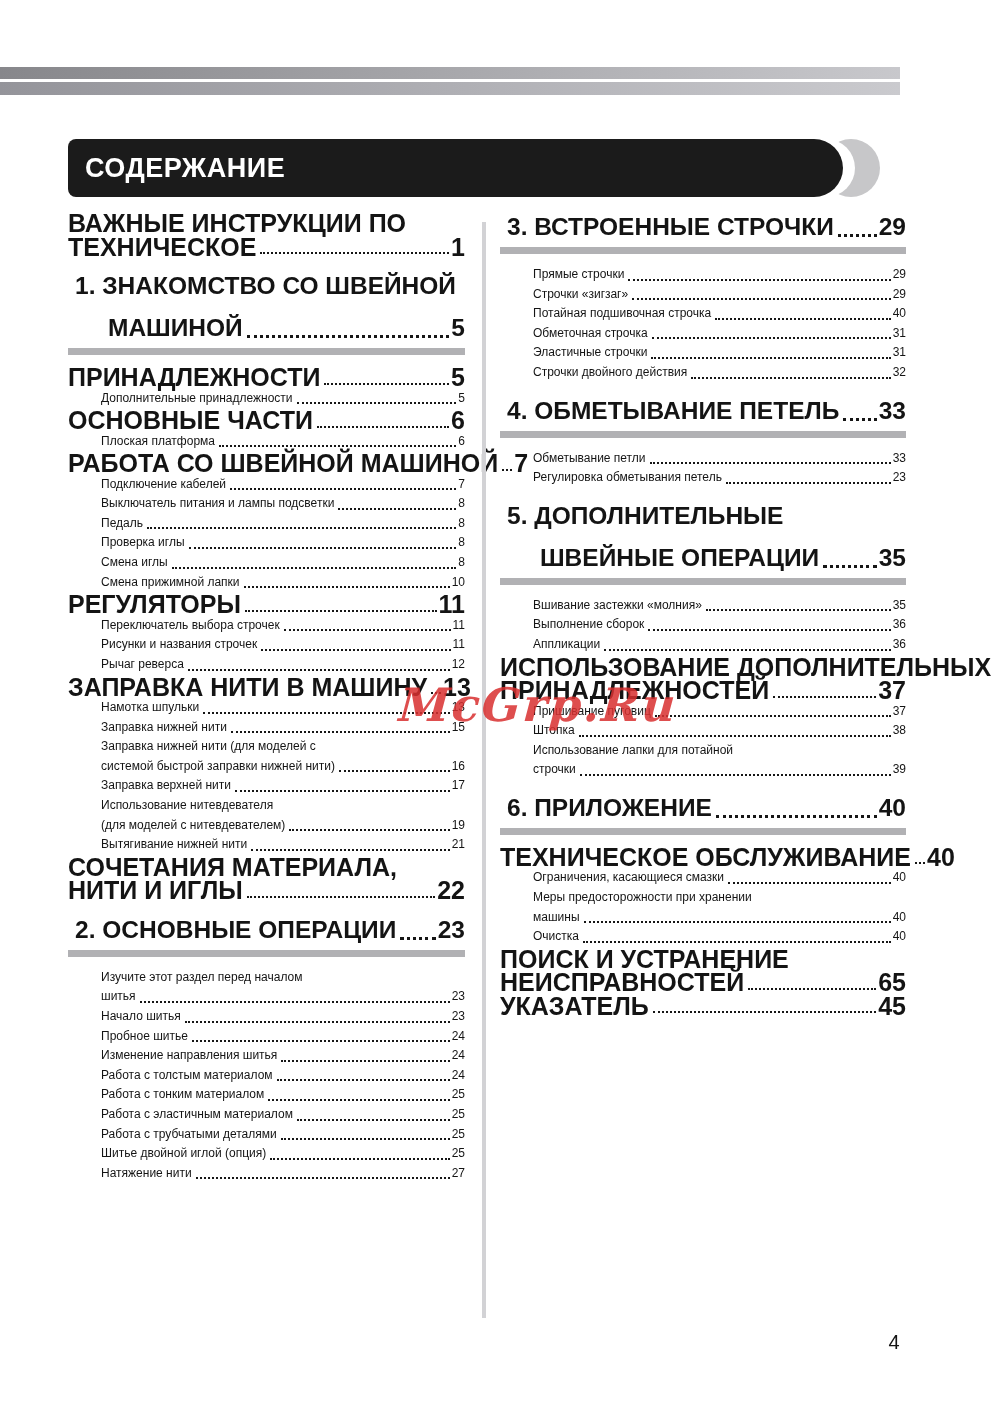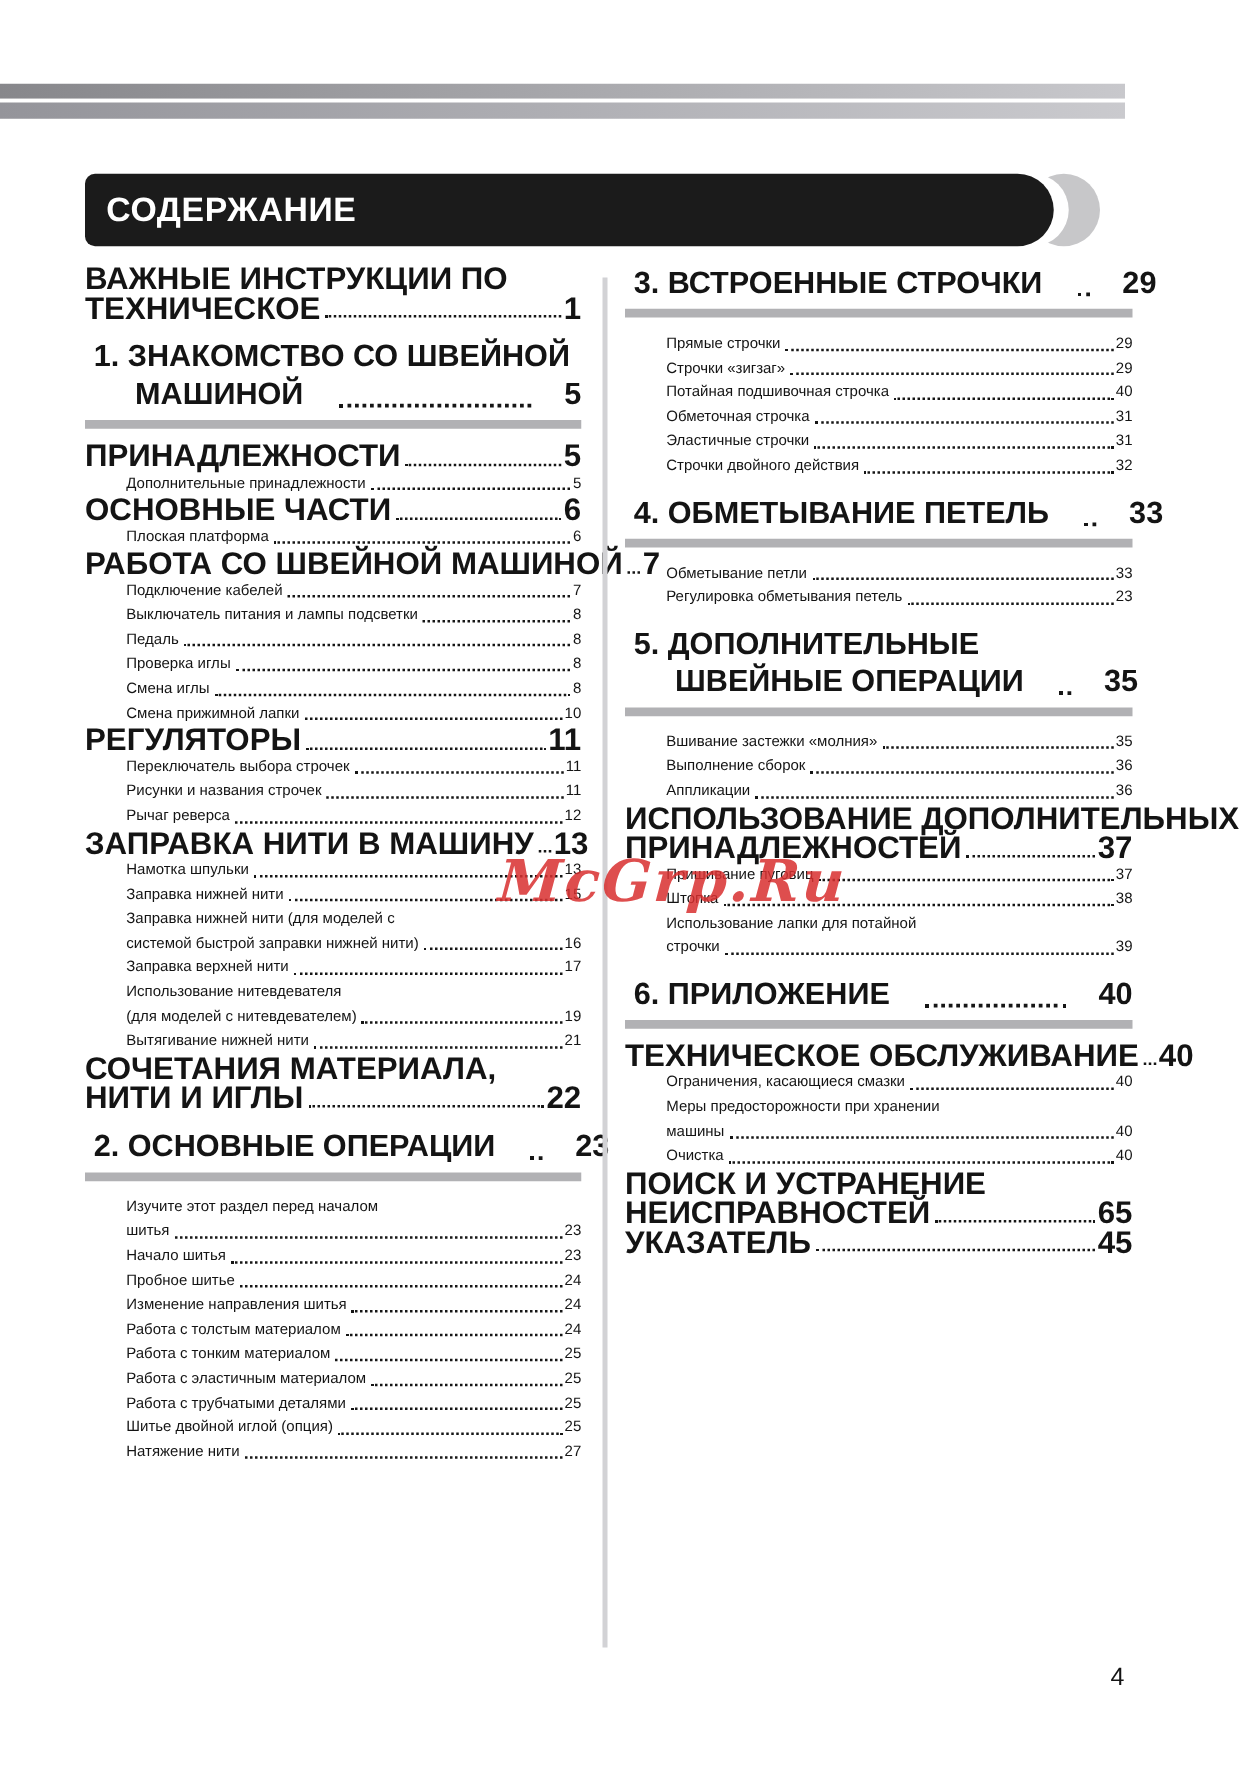--- a/index.html
+++ b/index.html
@@ -35,22 +35,22 @@
 
   
   .row { display:flex; align-items:flex-end; }
   .row .lbl { white-space:nowrap; }
   .row .dots { flex:1 1 auto; min-width:10px; border-bottom:2.4px dotted #161616; margin:0 2px 4px 4px; }
   .row .pg { flex:0 0 auto; }
 
   .entry   { font-size:12px; line-height:19.6px; padding-left:33px; }
   .section { font-size:25px; line-height:22.5px; font-weight:bold; margin-top:1px; }
   .section .dots { border-bottom-width:2.6px; margin-bottom:4px; }
-  .chapter { font-size:24.5px; line-height:30px; font-weight:bold; padding-left:7px; margin-top:13px;gap:24px; }
-  .chapter.cont { padding-left:40px; margin-top:0; }
+  .chapter { font-size:24.5px; line-height:30px; font-weight:bold; padding-left:7px; margin-top:13px; }
+  .chapter.cont { padding-left:40px; margin-top:12px; }
   .chapter .dots { border-bottom-width:3px; margin-bottom:5px; }
   .divider { height:7px; background:var(--divider-gray,#b1b1b4); margin:5px 0 11px 0; }
   .col > :first-child { margin-top:0; }
 
   
   .watermark {
     position:absolute; left:399px; top:678px; z-index:5;
     font-family:"DejaVu Serif", serif; font-style:italic; font-weight:bold;
     font-size:46px; letter-spacing:2px; color:var(--wm-red,#d93030); opacity:0.85;
     transform:skewX(-4deg);

